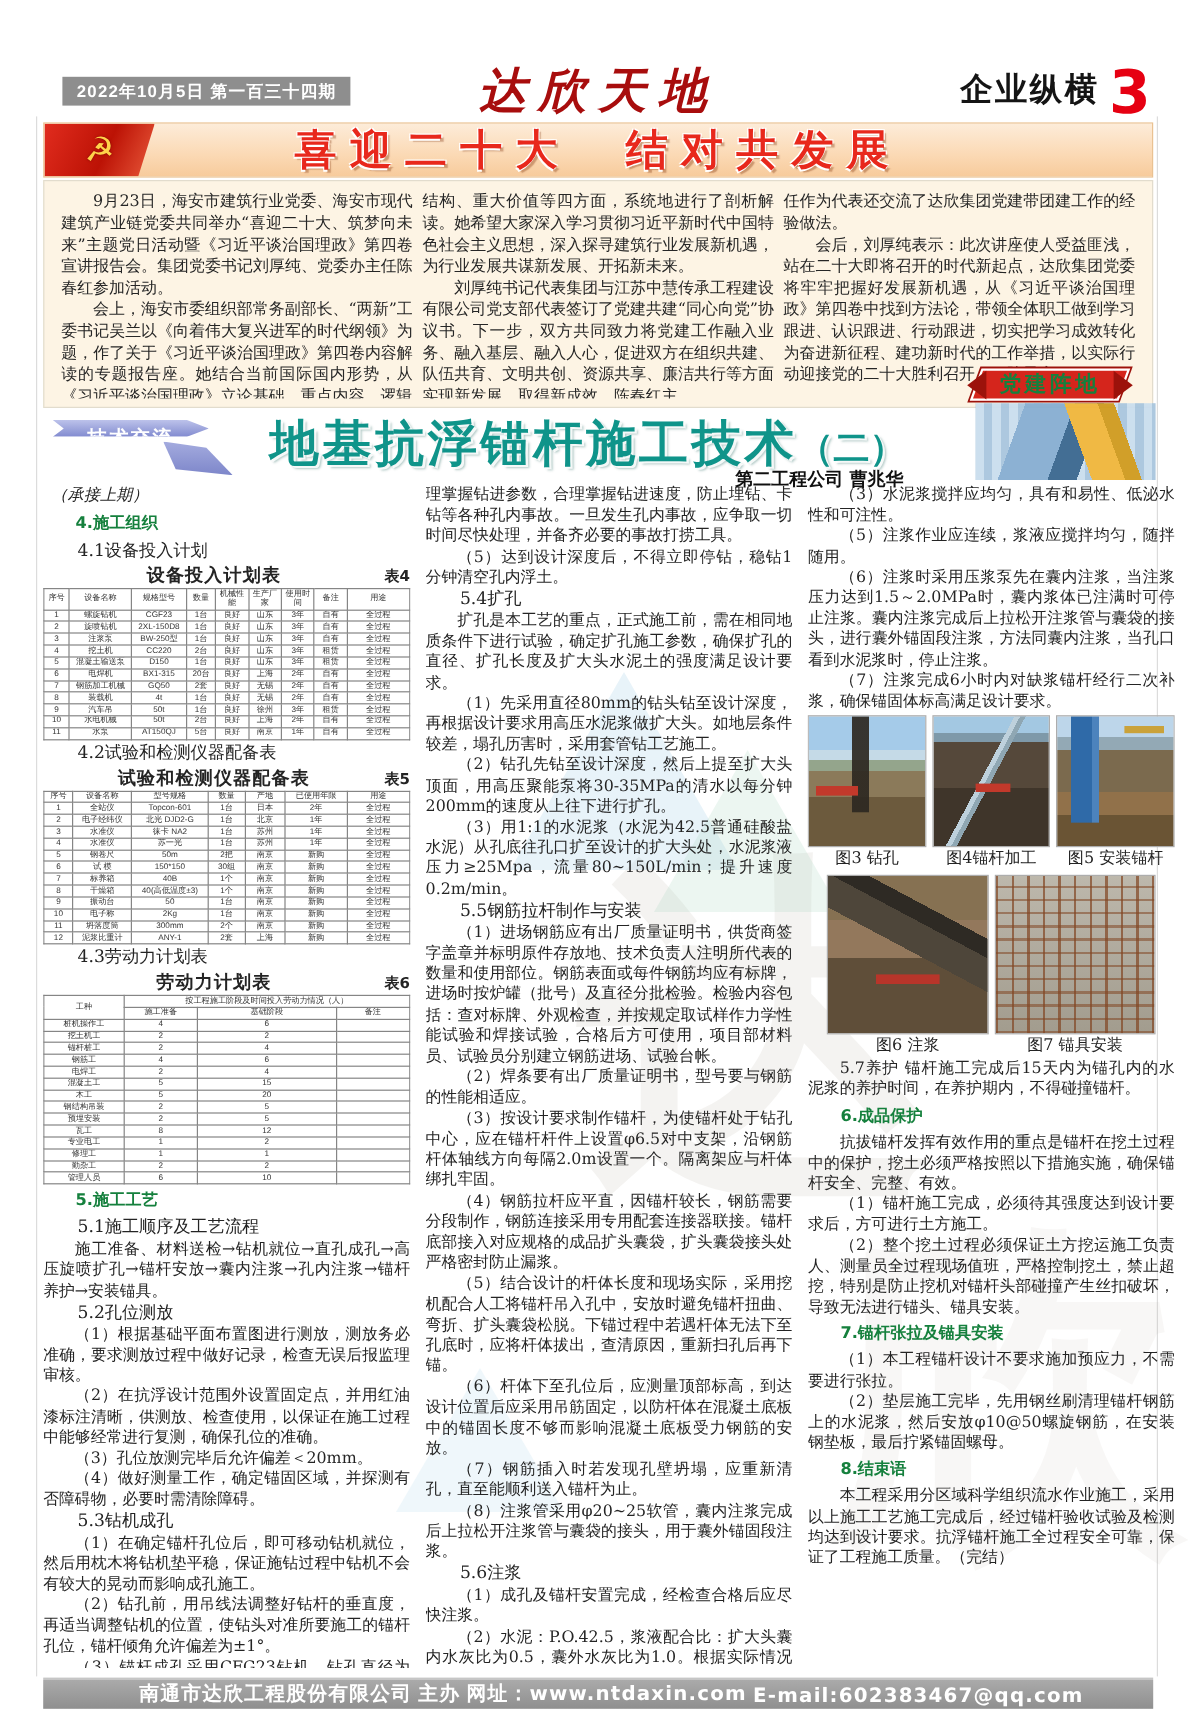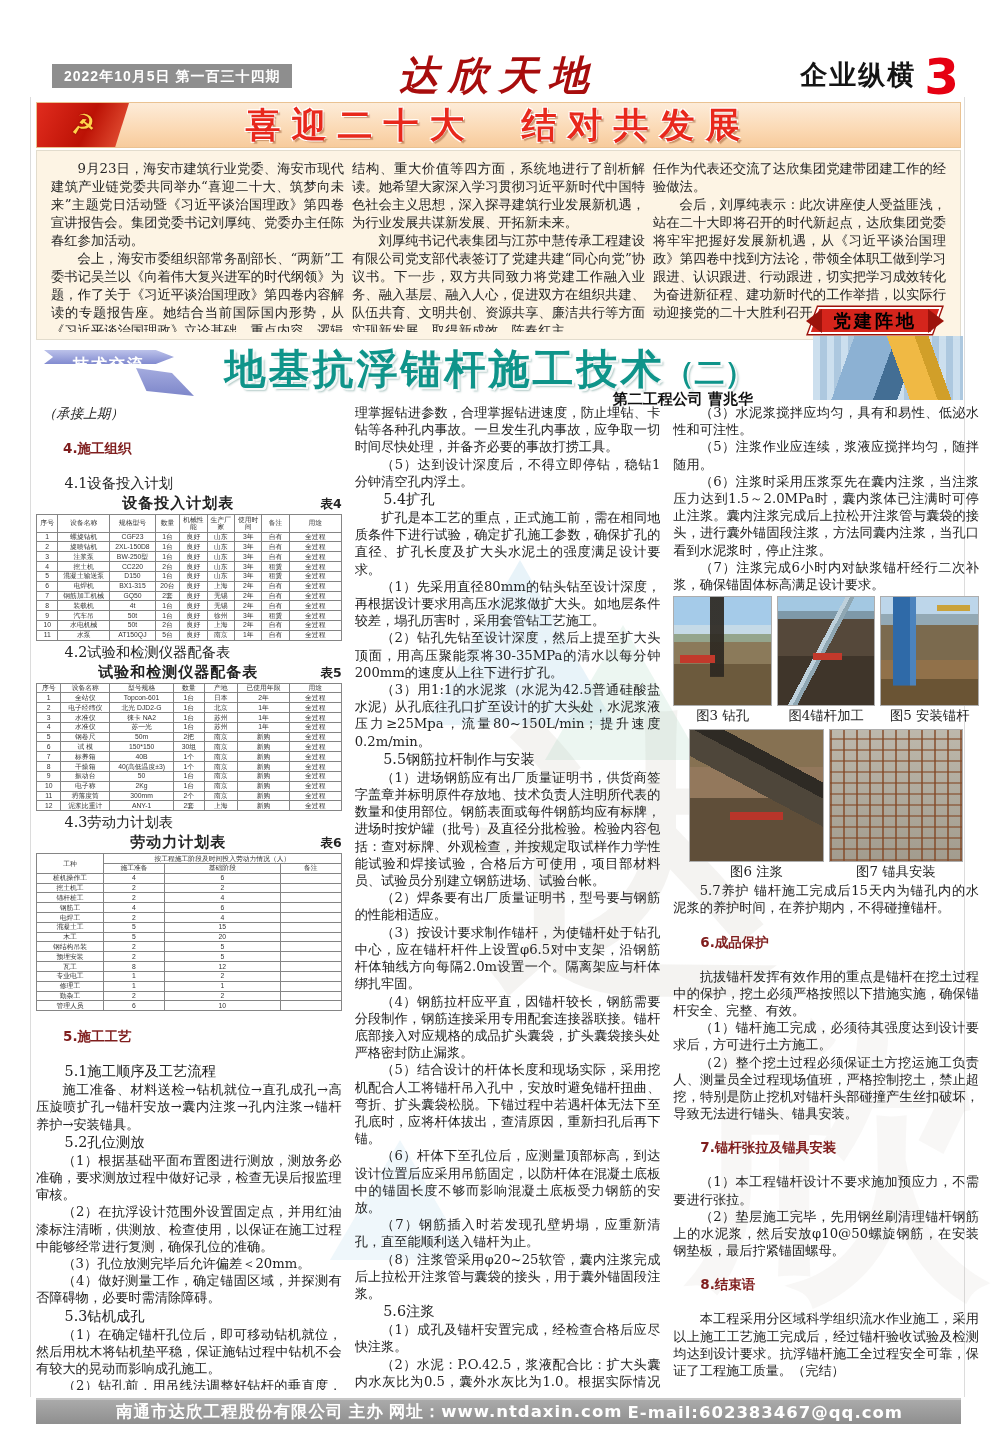--- a/index.html
+++ b/index.html
@@ -30,21 +30,21 @@
   
   .party{position:absolute;left:36px;right:34px;top:150px;height:190px;background:#fdf4e4;
          border:1px solid #e2dccd;box-sizing:border-box;padding:9px 14px 8px;}
   .party-cols{display:flex;gap:8px;height:172px;overflow:hidden;}
   .pcol{flex:1;font-size:13.3px;line-height:18px;text-align:justify;color:#262626;}
   .para{margin:0;} .ind{text-indent:2em;}
   .badge-wrap{position:absolute;right:16px;bottom:5px;display:flex;align-items:center;z-index:2;}
   .bdg-tri{width:0;height:0;border-top:12px solid transparent;border-bottom:12px solid transparent;}
   .bdg-l{border-right:16px solid #9c120b;margin-right:-9px;}
   .bdg-r{border-left:16px solid #9c120b;margin-left:-9px;}
-  .badge{position:relative;color:#000000;font:700 18px/27px "DejaVu Sans",sans-serif;
+  .badge{position:relative;color:#15803d;font:700 18px/27px "DejaVu Sans",sans-serif;
          padding:0 20px;letter-spacing:3px;}
   .badge::before{content:"";position:absolute;inset:0;background:#d5251c;transform:skewX(-20deg);
          border:2px solid #fff;box-shadow:0 0 0 1.5px #9c120b;z-index:-1;}
   
   .tech-head{position:absolute;left:36px;right:34px;top:346px;height:58px;}
   .ribbon{position:absolute;left:8px;top:4px;width:130px;height:14px;
           background:linear-gradient(180deg,#bcc2ea,#828bd0);color:#fff;
           font:700 16px/29px "DejaVu Sans",sans-serif;text-align:center;letter-spacing:2px;
           clip-path:polygon(0 0,86% 0,100% 50%,86% 100%,0 100%,7% 50%);}
   .ribbon2{position:absolute;left:100px;top:22px;width:58px;height:28px;
@@ -67,21 +67,21 @@
   .tri{position:absolute;width:0;height:0;pointer-events:none;}
   .tri1{left:425px;top:560px;border-left:95px solid transparent;border-right:95px solid transparent;
         border-bottom:165px solid rgba(150,200,228,.22);}
   .tri2{left:545px;top:625px;border-left:78px solid transparent;border-right:78px solid transparent;
         border-bottom:135px solid rgba(170,215,190,.22);}
   .tri3{left:330px;top:1140px;border-left:70px solid transparent;border-right:70px solid transparent;
         border-bottom:120px solid rgba(150,200,228,.15);}
   
   .main{position:absolute;left:36px;right:16px;top:404px;height:986px;display:flex;gap:13px;}
   .col{flex:1;overflow:hidden;font-size:13.2px;line-height:17.2px;text-align:justify;color:#242424;}
-  .h-teal{color:#7f1d1d;font:700 13.5px/19px "DejaVu Sans",sans-serif;text-indent:2em;margin:16px 0;}
+  .h-teal{color:#15803d;font:700 13.5px/19px "DejaVu Sans",sans-serif;text-indent:2em;margin:4px 0;}
   .sub{font-size:14.3px;line-height:19px;text-indent:2em;}
   .note{font-style:italic;font-size:13.5px;line-height:19px;text-indent:0.5em;}
   
   .tblock{margin:1px 0 2px;}
   .tbl-title{display:flex;align-items:baseline;font-weight:700;margin:2px 0 1px;}
   .tt{flex:1;text-align:center;font-size:15px;letter-spacing:1px;}
   .tno{font:700 12.5px "DejaVu Sans",sans-serif;}
   .dtable{width:100%;border-collapse:collapse;table-layout:fixed;color:#333;text-align:center;
           font:6.8px/1.15 "Liberation Sans",sans-serif;}
   .dtable th,.dtable td{border:0.5px solid #858585;padding:0.5px 1px;overflow:hidden;font-weight:normal;}

